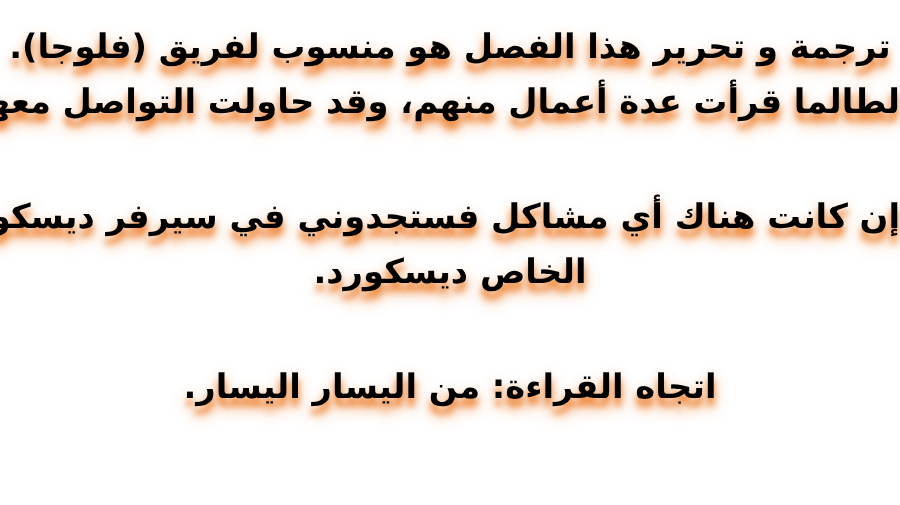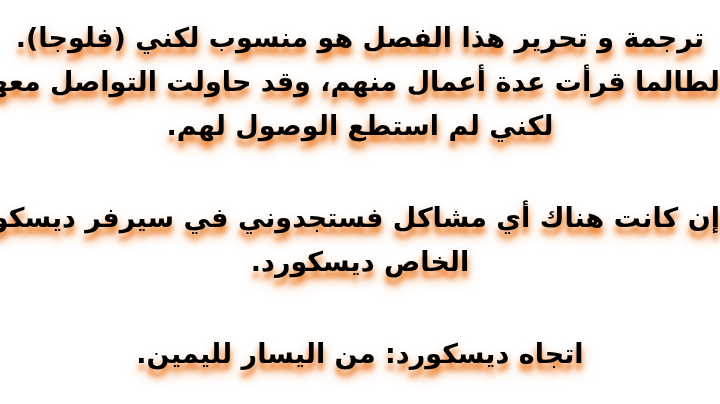--- a/index.html
+++ b/index.html
@@ -41,28 +41,27 @@
       0 3px 9px rgba(240, 150, 75, 0.35);
   }
 </style>
 </head>
 <body>
 
 <div class="canvas">
   <div class="note" dir="rtl">
 
     <p class="para">
-      <span class="line">ترجمة و تحرير هذا الفصل هو منسوب لكني (فلوجا).</span>
+      <span class="line">ترجمة و تحرير هذا الفصل هو منسوب لفريق (فلوجا).</span>
       <span class="line">لطالما قرأت عدة أعمال منهم، وقد حاولت التواصل معهم و</span>
-      <span class="line">لكني لم استطع الوصول لهم.</span>
     </p>
 
     <p class="para">
       <span class="line">إن كانت هناك أي مشاكل فستجدوني في سيرفر ديسكورد</span>
       <span class="line">الخاص ديسكورد.</span>
     </p>
 
     <p class="para">
-      <span class="line">اتجاه ديسكورد: من اليسار لليمين.</span>
+      <span class="line">اتجاه القراءة: من اليسار اليسار.</span>
     </p>
 
   </div>
 </div>
 
 </body></html>

